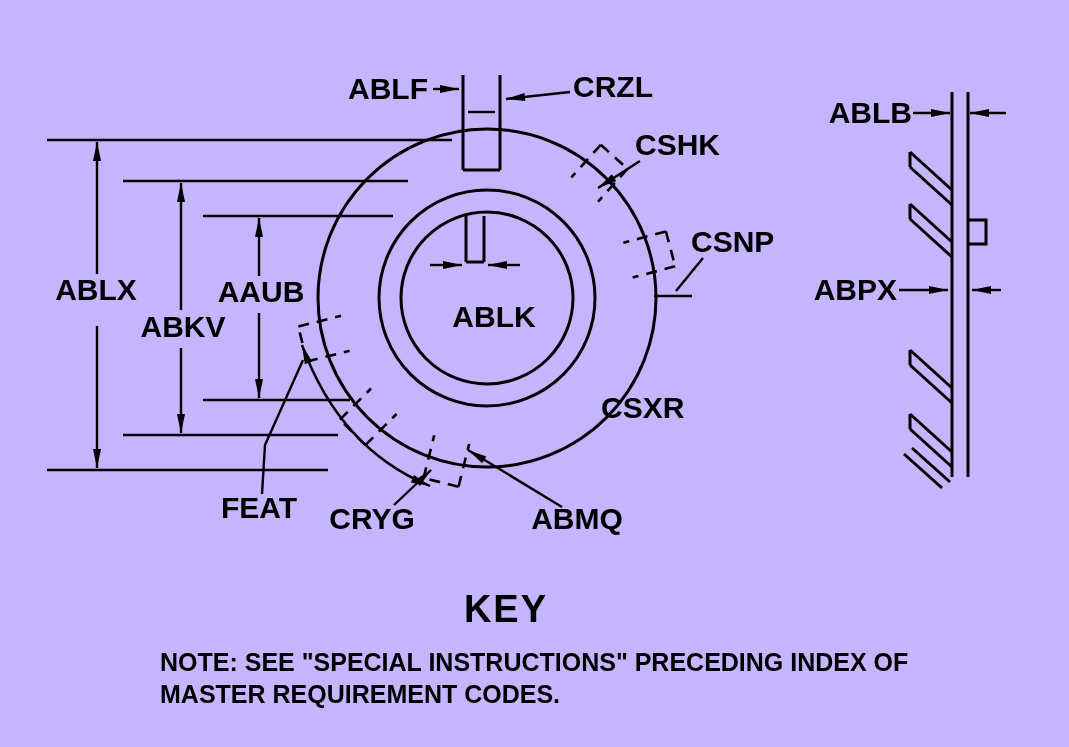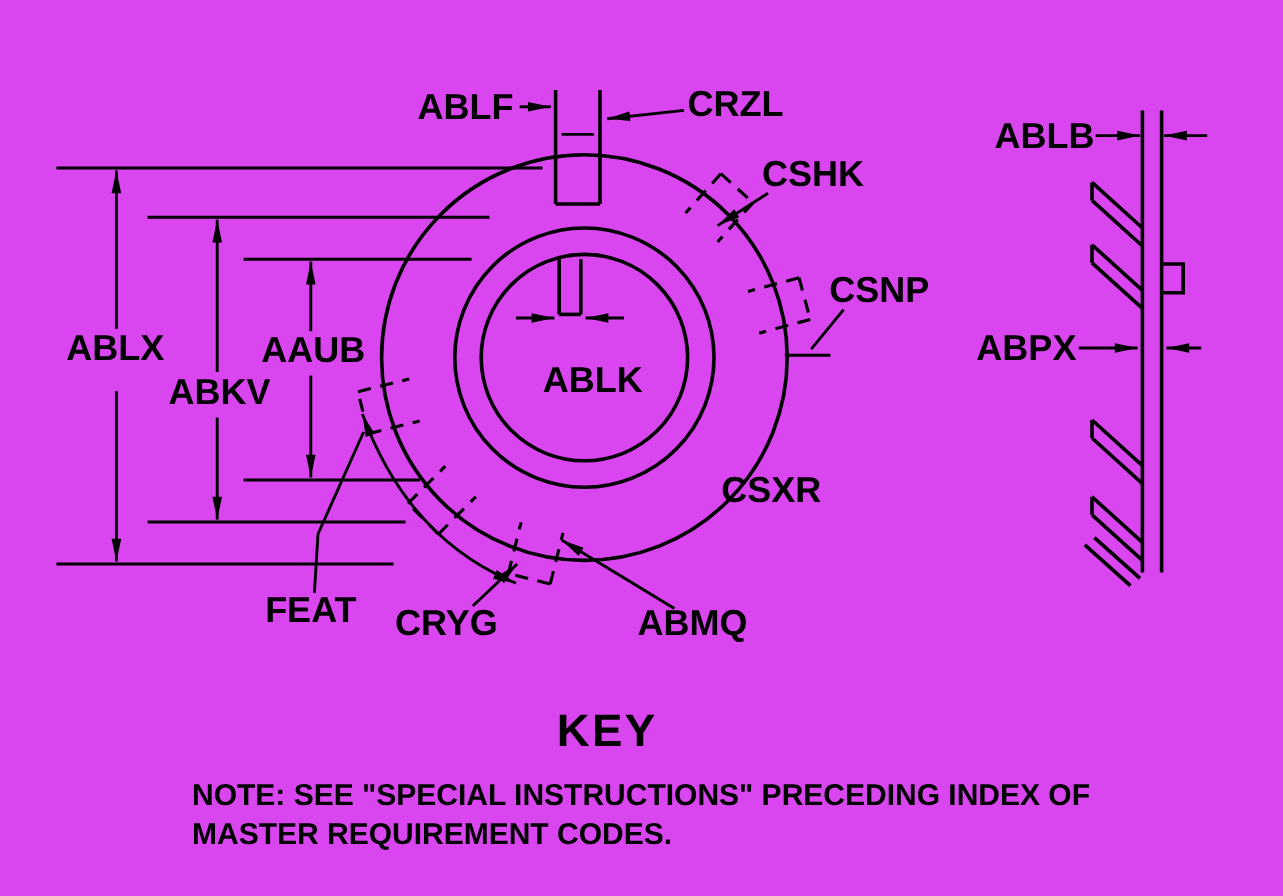--- a/index.html
+++ b/index.html
@@ -8,21 +8,21 @@
     background: #ffffff;
     width: 1069px;
     height: 747px;
     overflow: hidden;
     font-family: "Liberation Sans", sans-serif;
   }
   .stage {
     position: relative;
     width: 1069px;
     height: 747px;
-    background: #d946ef;
+    background: #c4b5fd;
   }
   svg { display: block; }
   .ln   { stroke: #000; stroke-width: 3; fill: none; stroke-linecap: butt; }
   .thin { stroke: #000; stroke-width: 2.4; fill: none; }
   .dash { stroke: #000; stroke-width: 2.6; fill: none; stroke-dasharray: 11 8; }
   .lbl  { font-family: "Liberation Sans", sans-serif; font-weight: bold; font-size: 30px; fill: #000; }
   .ttl  { font-family: "Liberation Sans", sans-serif; font-weight: bold; font-size: 38px; letter-spacing: 2px; fill: #000; }
   .note { font-family: "Liberation Sans", sans-serif; font-weight: bold; font-size: 25px; fill: #000; }
 </style>
 </head>

